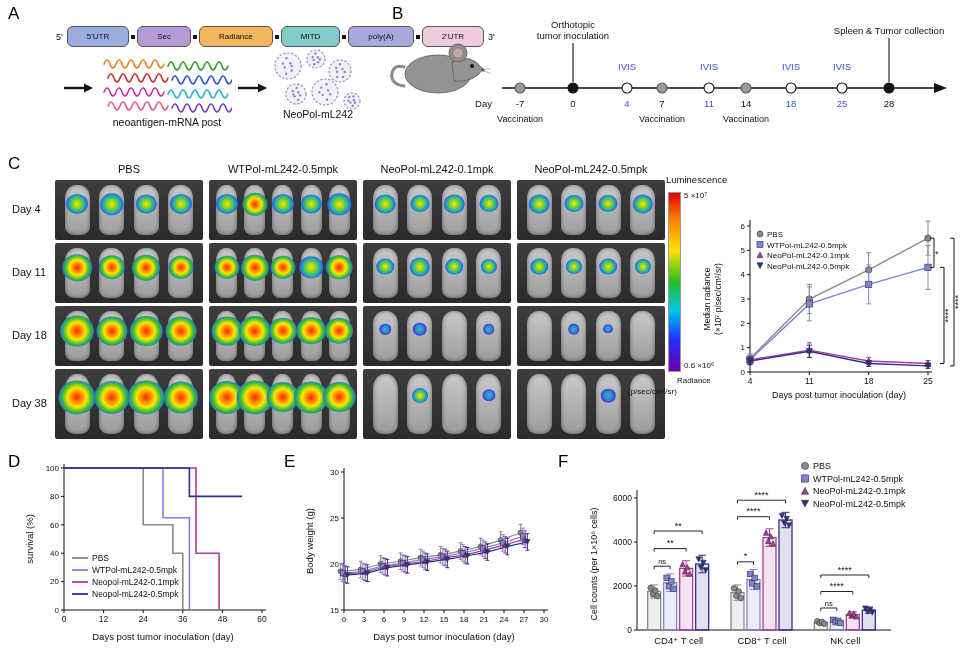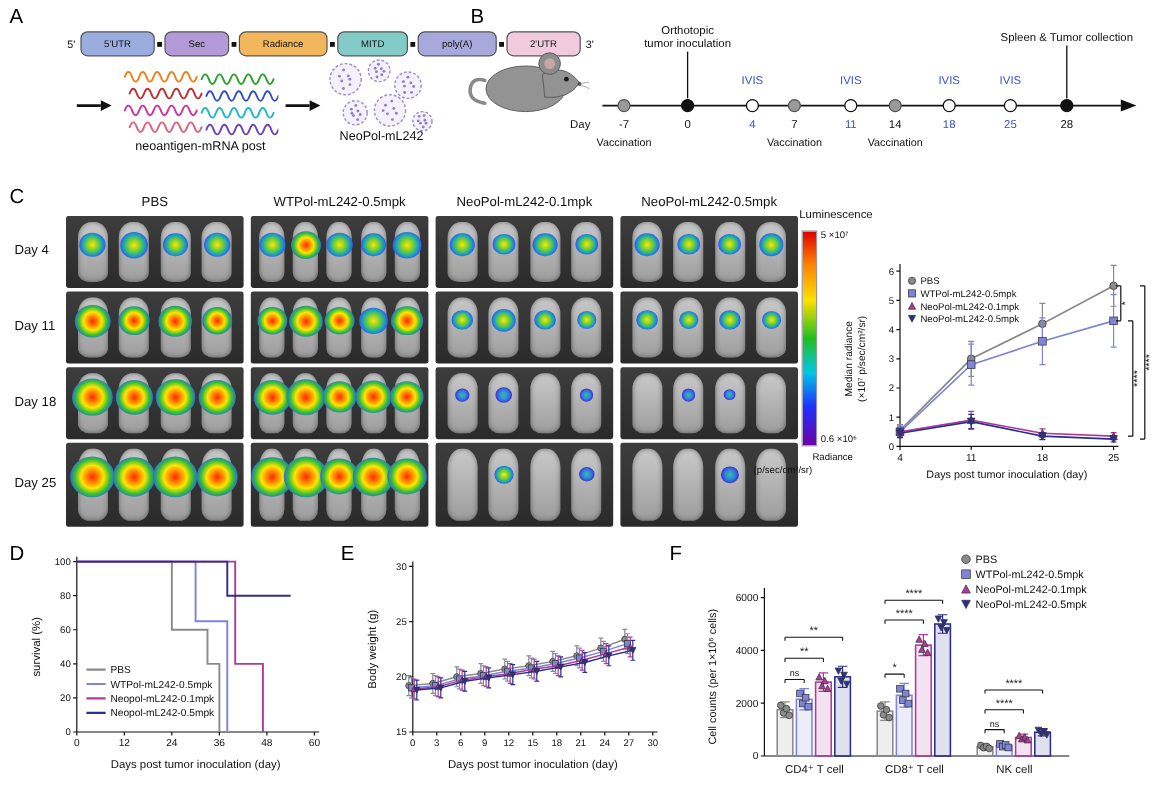--- a/index.html
+++ b/index.html
@@ -179,21 +179,21 @@
   <div id="ivis-headers" class="abs" style="left:55px;top:163px;width:608px;height:14px">
       <div class="hdr abs" style="left: 0px; top: 0px; width: 148px;">PBS</div>
       <div class="hdr abs" style="left: 154px; top: 0px; width: 148px;">WTPol-mL242-0.5mpk</div>
       <div class="hdr abs" style="left: 308px; top: 0px; width: 148px;">NeoPol-mL242-0.1mpk</div>
       <div class="hdr abs" style="left: 462px; top: 0px; width: 148px;">NeoPol-mL242-0.5mpk</div>
     </div>
   <div id="ivis-rowlabels" class="abs" style="left:12px;top:180px;width:44px;height:262px">
       <div class="rowlab abs" style="left: 0px; top: 23px;">Day 4</div>
       <div class="rowlab abs" style="left: 0px; top: 86px;">Day 11</div>
       <div class="rowlab abs" style="left: 0px; top: 149px;">Day 18</div>
-      <div class="rowlab abs" style="left: 0px; top: 217px;">Day 25</div>
+      <div class="rowlab abs" style="left: 0px; top: 217px;">Day 38</div>
     </div>
   <div id="ivis-grid" class="abs" style="left:55px;top:180px;width:608px;height:262px">
       <div class="ivis-cell" style="left: 0px; top: 0px; width: 148px; height: 60px;">
         <div class="mouse" style="width: 25px; height: 50px;">
           <div class="blob" style="width: 22px; height: 20.24px; background: radial-gradient(circle, rgb(255, 230, 0) 0%, rgb(127, 208, 47) 30%, rgb(32, 176, 160) 52%, rgb(47, 85, 255) 74%, rgba(64, 40, 220, 0) 95%);"></div>
         </div>
         <div class="mouse" style="width: 25px; height: 50px;">
           <div class="blob" style="width: 23.5px; height: 21.62px; background: radial-gradient(circle, rgb(255, 230, 0) 0%, rgb(127, 208, 47) 30%, rgb(32, 176, 160) 52%, rgb(47, 85, 255) 74%, rgba(64, 40, 220, 0) 95%);"></div>
         </div>
         <div class="mouse" style="width: 25px; height: 50px;">

